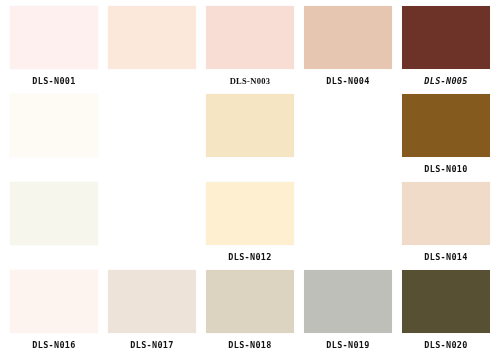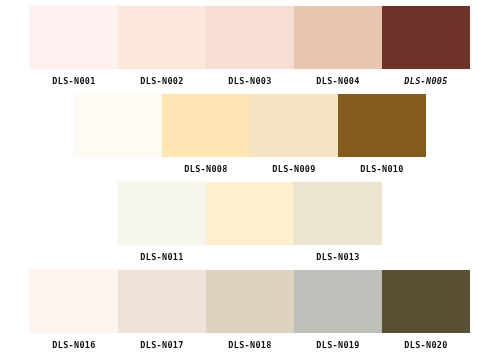--- a/index.html
+++ b/index.html
@@ -16,21 +16,20 @@
   .palette-sheet {
     position: relative;
     width: 500px;
     height: 352px;
     background: #ffffff;
     box-sizing: border-box;
     padding: 6px 10px 16px 10px;
     display: flex;
     flex-direction: column;
     justify-content: flex-start;
-    align-items: center;
   }
   .palette-row {
     display: flex;
     flex-direction: row;
     justify-content: space-between;
     height: 88px;
     flex: 0 0 auto;
   }
   .swatch-cell {
     width: 88px;
@@ -60,65 +59,59 @@
 
 <div class="palette-sheet">
 
   <div class="palette-row">
     <div class="swatch-cell">
       <div class="swatch-chip" style="background-color: rgb(253, 240, 238);"></div>
       <div class="swatch-label" style="color: rgb(17, 17, 17);">DLS-N001</div>
     </div>
     <div class="swatch-cell">
       <div class="swatch-chip" style="background-color: rgb(252, 232, 218);"></div>
-      <div class="swatch-label" style="color: rgb(17, 17, 17);">DLS-N002</div>
     </div>
     <div class="swatch-cell">
       <div class="swatch-chip" style="background-color: rgb(248, 221, 212);"></div>
-      <div class="swatch-label" style="color: rgb(17, 17, 17);">DLS-N003</div>
+      <div class="swatch-label" style="color: rgb(17, 17, 17); font-family: Liberation Serif, serif;">DLS-N003</div>
     </div>
     <div class="swatch-cell">
       <div class="swatch-chip" style="background-color: rgb(230, 198, 177);"></div>
       <div class="swatch-label" style="color: rgb(17, 17, 17);">DLS-N004</div>
     </div>
     <div class="swatch-cell">
       <div class="swatch-chip" style="background-color: rgb(110, 51, 40);"></div>
       <div class="swatch-label" style="color: rgb(17, 17, 17); font-style: italic;">DLS-N005</div>
     </div>
   </div>
 
   <div class="palette-row">
     <div class="swatch-cell">
       <div class="swatch-chip" style="background-color: rgb(253, 251, 243);"></div>
     </div>
     <div class="swatch-cell">
-      <div class="swatch-chip" style="background-color: rgb(253, 230, 180);"></div>
-      <div class="swatch-label" style="color: rgb(17, 17, 17);">DLS-N008</div>
-    </div>
-    <div class="swatch-cell">
       <div class="swatch-chip" style="background-color: rgb(245, 229, 195);"></div>
-      <div class="swatch-label" style="color: rgb(17, 17, 17);">DLS-N009</div>
     </div>
     <div class="swatch-cell">
       <div class="swatch-chip" style="background-color: rgb(132, 90, 30);"></div>
       <div class="swatch-label" style="color: rgb(17, 17, 17);">DLS-N010</div>
     </div>
   </div>
 
   <div class="palette-row">
     <div class="swatch-cell">
       <div class="swatch-chip" style="background-color: rgb(246, 246, 236);"></div>
-      <div class="swatch-label" style="color: rgb(17, 17, 17);">DLS-N011</div>
     </div>
     <div class="swatch-cell">
       <div class="swatch-chip" style="background-color: rgb(253, 239, 208);"></div>
+      <div class="swatch-label" style="color: rgb(17, 17, 17);">DLS-N012</div>
     </div>
     <div class="swatch-cell">
-      <div class="swatch-chip" style="background-color: rgb(235, 229, 208);"></div>
-      <div class="swatch-label" style="color: rgb(17, 17, 17);">DLS-N013</div>
+      <div class="swatch-chip" style="background-color: rgb(239, 219, 200);"></div>
+      <div class="swatch-label" style="color: rgb(17, 17, 17);">DLS-N014</div>
     </div>
   </div>
 
   <div class="palette-row">
     <div class="swatch-cell">
       <div class="swatch-chip" style="background-color: rgb(253, 244, 240);"></div>
       <div class="swatch-label" style="color: rgb(17, 17, 17);">DLS-N016</div>
     </div>
     <div class="swatch-cell">
       <div class="swatch-chip" style="background-color: rgb(237, 227, 217);"></div>

